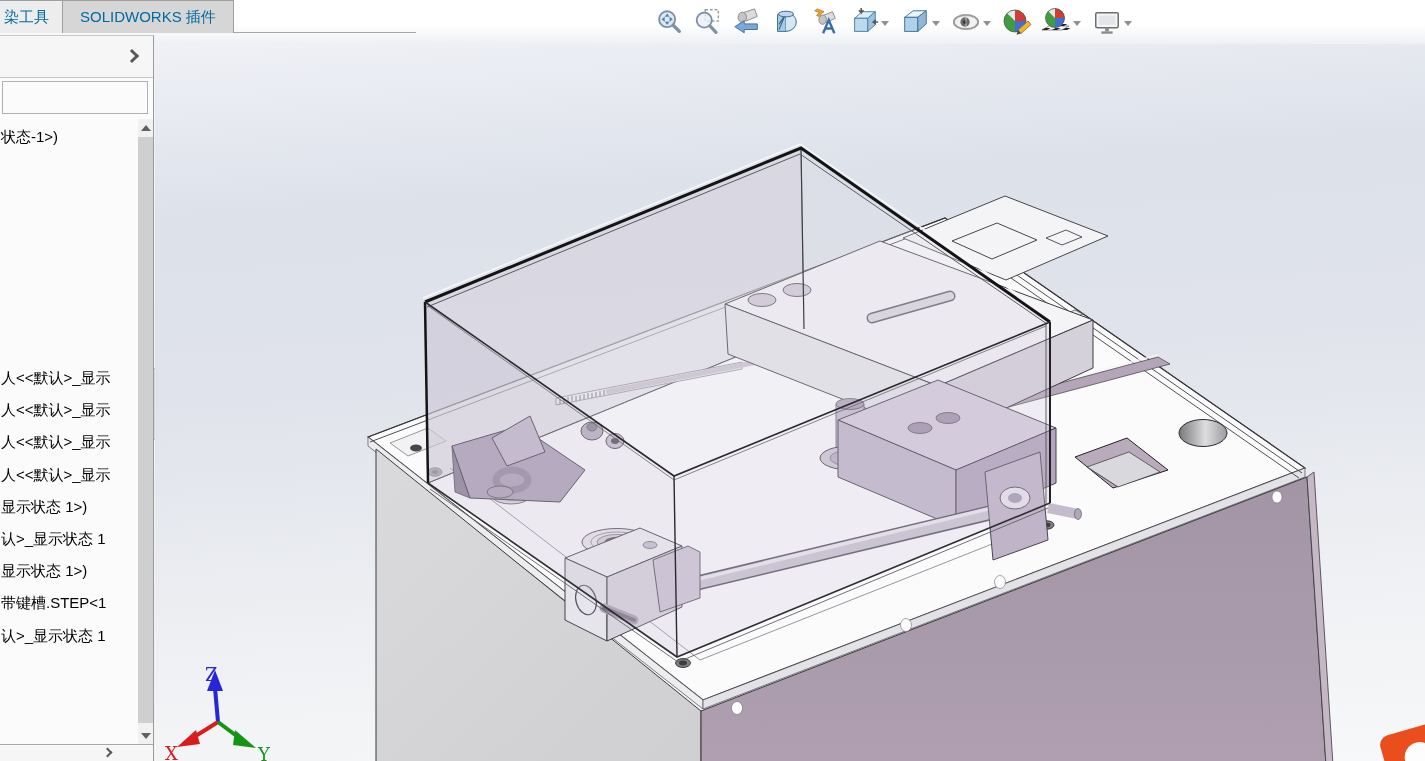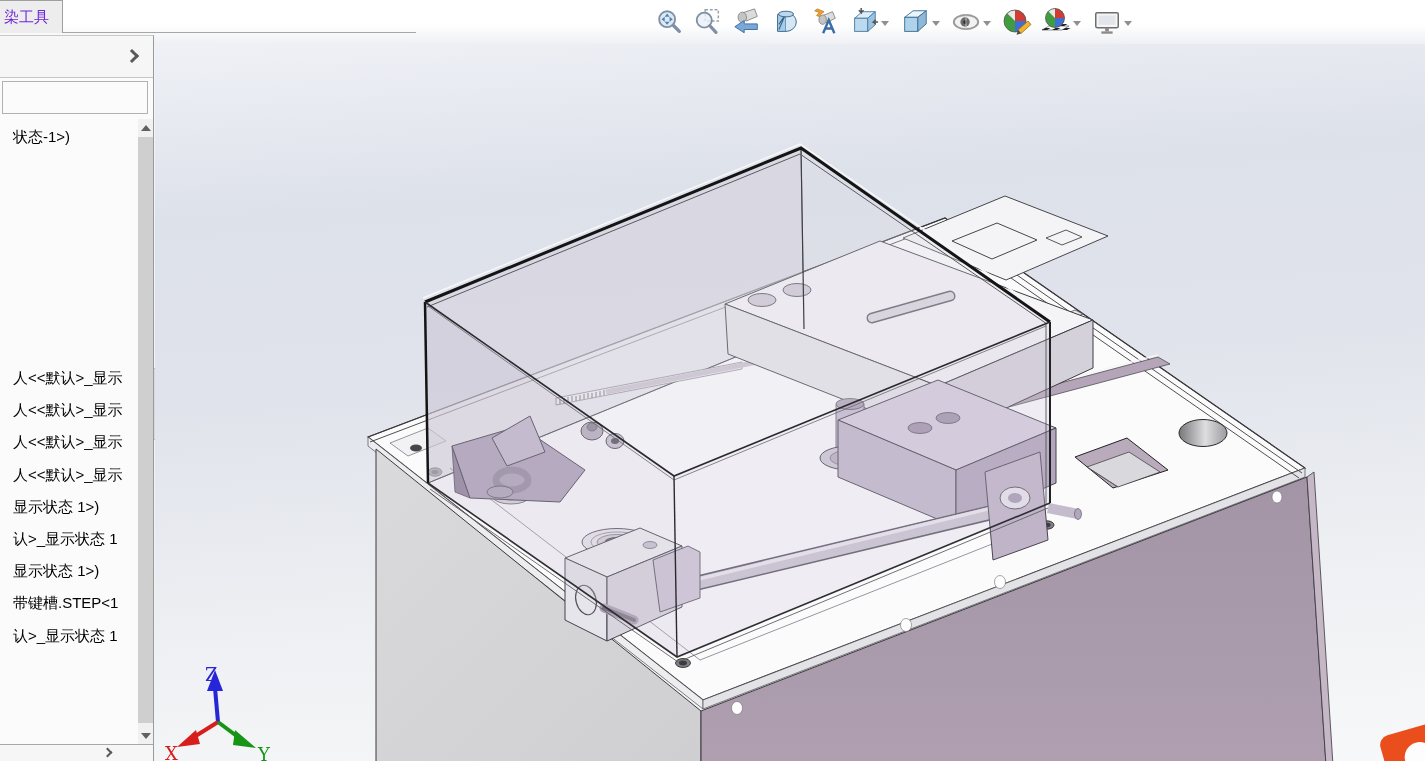--- a/index.html
+++ b/index.html
@@ -6,42 +6,42 @@
   *{box-sizing:border-box;}
   .window{position:relative;width:1425px;height:761px;overflow:hidden;
     font-family:"Liberation Sans","DejaVu Sans",sans-serif;background:#f2f3f5;}
 
   
   .top-strip{position:absolute;left:0;top:0;right:0;height:44px;
     background:linear-gradient(#ffffff 55%,#eef0f4);}
   .tab-bar{position:absolute;left:0;top:0;width:416px;height:33px;display:flex;
     border-bottom:1px solid #a7a7a7;}
   .tab{height:33px;line-height:32px;padding:0 17px;background:#d6d6d6;
-    border:1px solid #9f9f9f;border-bottom:none;font-size:15px;color:#6d28d9;
+    border:1px solid #9f9f9f;border-bottom:none;font-size:15px;color:#0369a1;
     white-space:nowrap;cursor:default;}
   .tab + .tab{margin-left:-1px;}
   .tab.partial{width:63px;padding:0 8px 0 4px;border-left:none;background:#ededed;overflow:hidden;}
 
   
   .hud{position:absolute;left:652px;top:2px;height:40px;display:flex;align-items:center;}
   .hu-group{display:flex;align-items:center;margin-right:6px;}
   .hu-btn{width:33px;height:36px;display:flex;align-items:center;justify-content:center;border-radius:3px;}
   .caret{width:0;height:0;border-left:4px solid transparent;border-right:4px solid transparent;
     border-top:5px solid #909090;margin:2px 3px 0 1px;}
 
   
   .sidebar{position:absolute;left:0;top:35px;width:154px;bottom:0;background:#fbfbfb;
     border-right:1px solid #9a9a9a;border-top:1px solid #c9c9c9;}
   .side-top{position:absolute;left:0;top:0;right:0;height:42px;background:#f6f6f6;
     border-bottom:1px solid #c6c6c6;}
   .chev-right{position:absolute;right:16px;top:15px;width:10px;height:10px;
     border-top:3px solid #595959;border-right:3px solid #595959;transform:rotate(45deg);}
   .side-input{position:absolute;left:2px;top:45px;width:146px;height:33px;background:#fbfbfb;
     border:1px solid #b1b1b1;font:14px "Liberation Sans",sans-serif;padding:0 4px;color:#222;}
-  .tree{position:absolute;left:0;top:83px;right:16px;bottom:17px;overflow:hidden;margin-left:12px;}
+  .tree{position:absolute;left:0;top:83px;right:16px;bottom:17px;overflow:hidden;}
   .tree-item{font-size:15px;color:#000;white-space:nowrap;padding-left:1px;line-height:32.2px;height:32.2px;}
   .tree-item.first{position:absolute;top:2px;left:0;}
   .tree-rest{position:absolute;top:243px;left:0;right:0;}
   .vscroll{position:absolute;right:0;top:83px;width:15px;height:626px;background:#f1f1f1;}
   .vs-up,.vs-dn{position:absolute;left:3px;width:0;height:0;border-left:5px solid transparent;border-right:5px solid transparent;}
   .vs-up{top:6px;border-bottom:6px solid #606060;}
   .vs-dn{bottom:6px;border-top:6px solid #606060;}
   .vs-thumb{position:absolute;left:0;right:0;top:18px;bottom:22px;background:#cfcfcf;}
   .side-bottom{position:absolute;left:0;bottom:0;right:0;height:17px;background:#f6f6f6;border-top:1px solid #a9a9a9;}
   .chev-right.small{right:auto;left:104px;top:4px;width:7px;height:7px;border-width:2.5px;}
@@ -63,20 +63,21 @@
     border-radius:50%;background:#fdfdfd;}
 </style>
 </head>
 <body>
 
 <div class="window">
 
   <div class="top-strip">
     <div class="tab-bar">
       <div class="tab partial">染工具</div>
+      <div class="tab">SOLIDWORKS 插件</div>
     </div>
 
     <div class="hud">
       <div class="hu-group">
         <div class="hu-btn">
           <svg width="30" height="30" viewBox="0 0 32 32">
             <circle cx="14" cy="13" r="8.5" fill="#dce9f5" stroke="#7f8fa4" stroke-width="2"></circle>
             <line x1="20.5" y1="19.5" x2="27" y2="26" stroke="#7f8fa4" stroke-width="3.5" stroke-linecap="round"></line>
             <path d="M14,7 l2.6,3.4 h-5.2 Z M14,19 l2.6,-3.4 h-5.2 Z M8,13 l3.4,-2.6 v5.2 Z M20,13 l-3.4,-2.6 v5.2 Z" fill="#4f81b0"></path>
           </svg>

